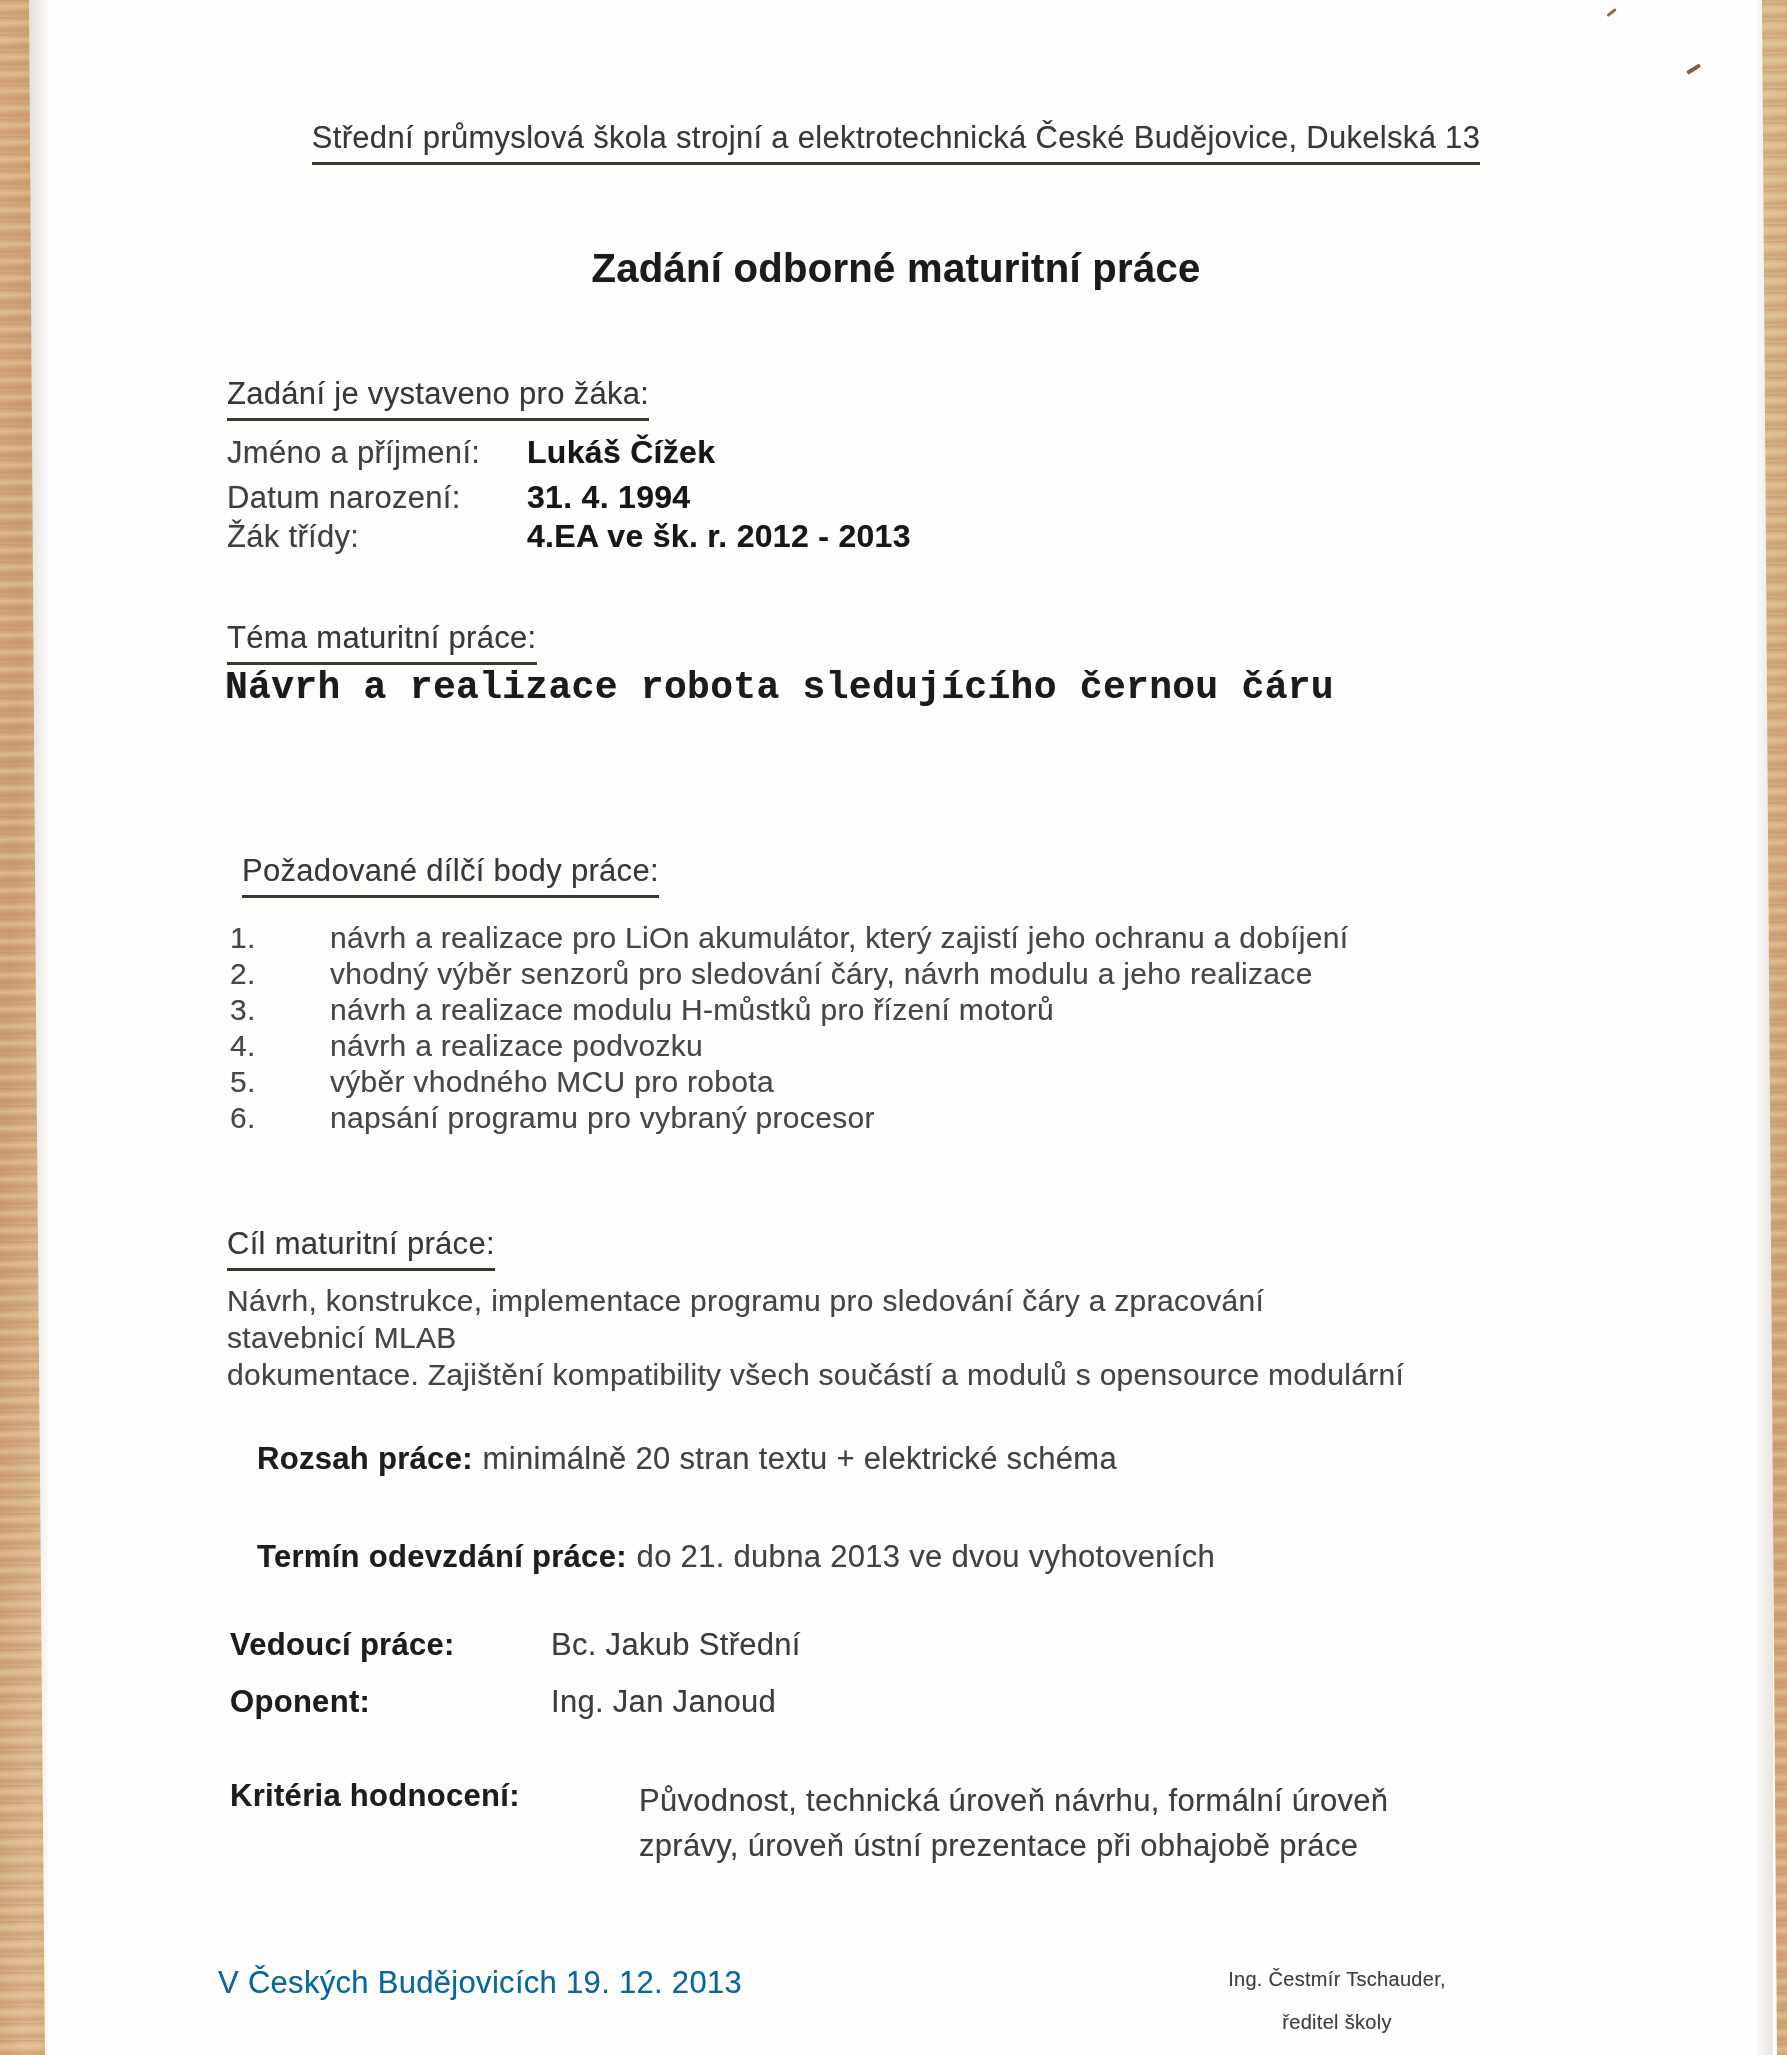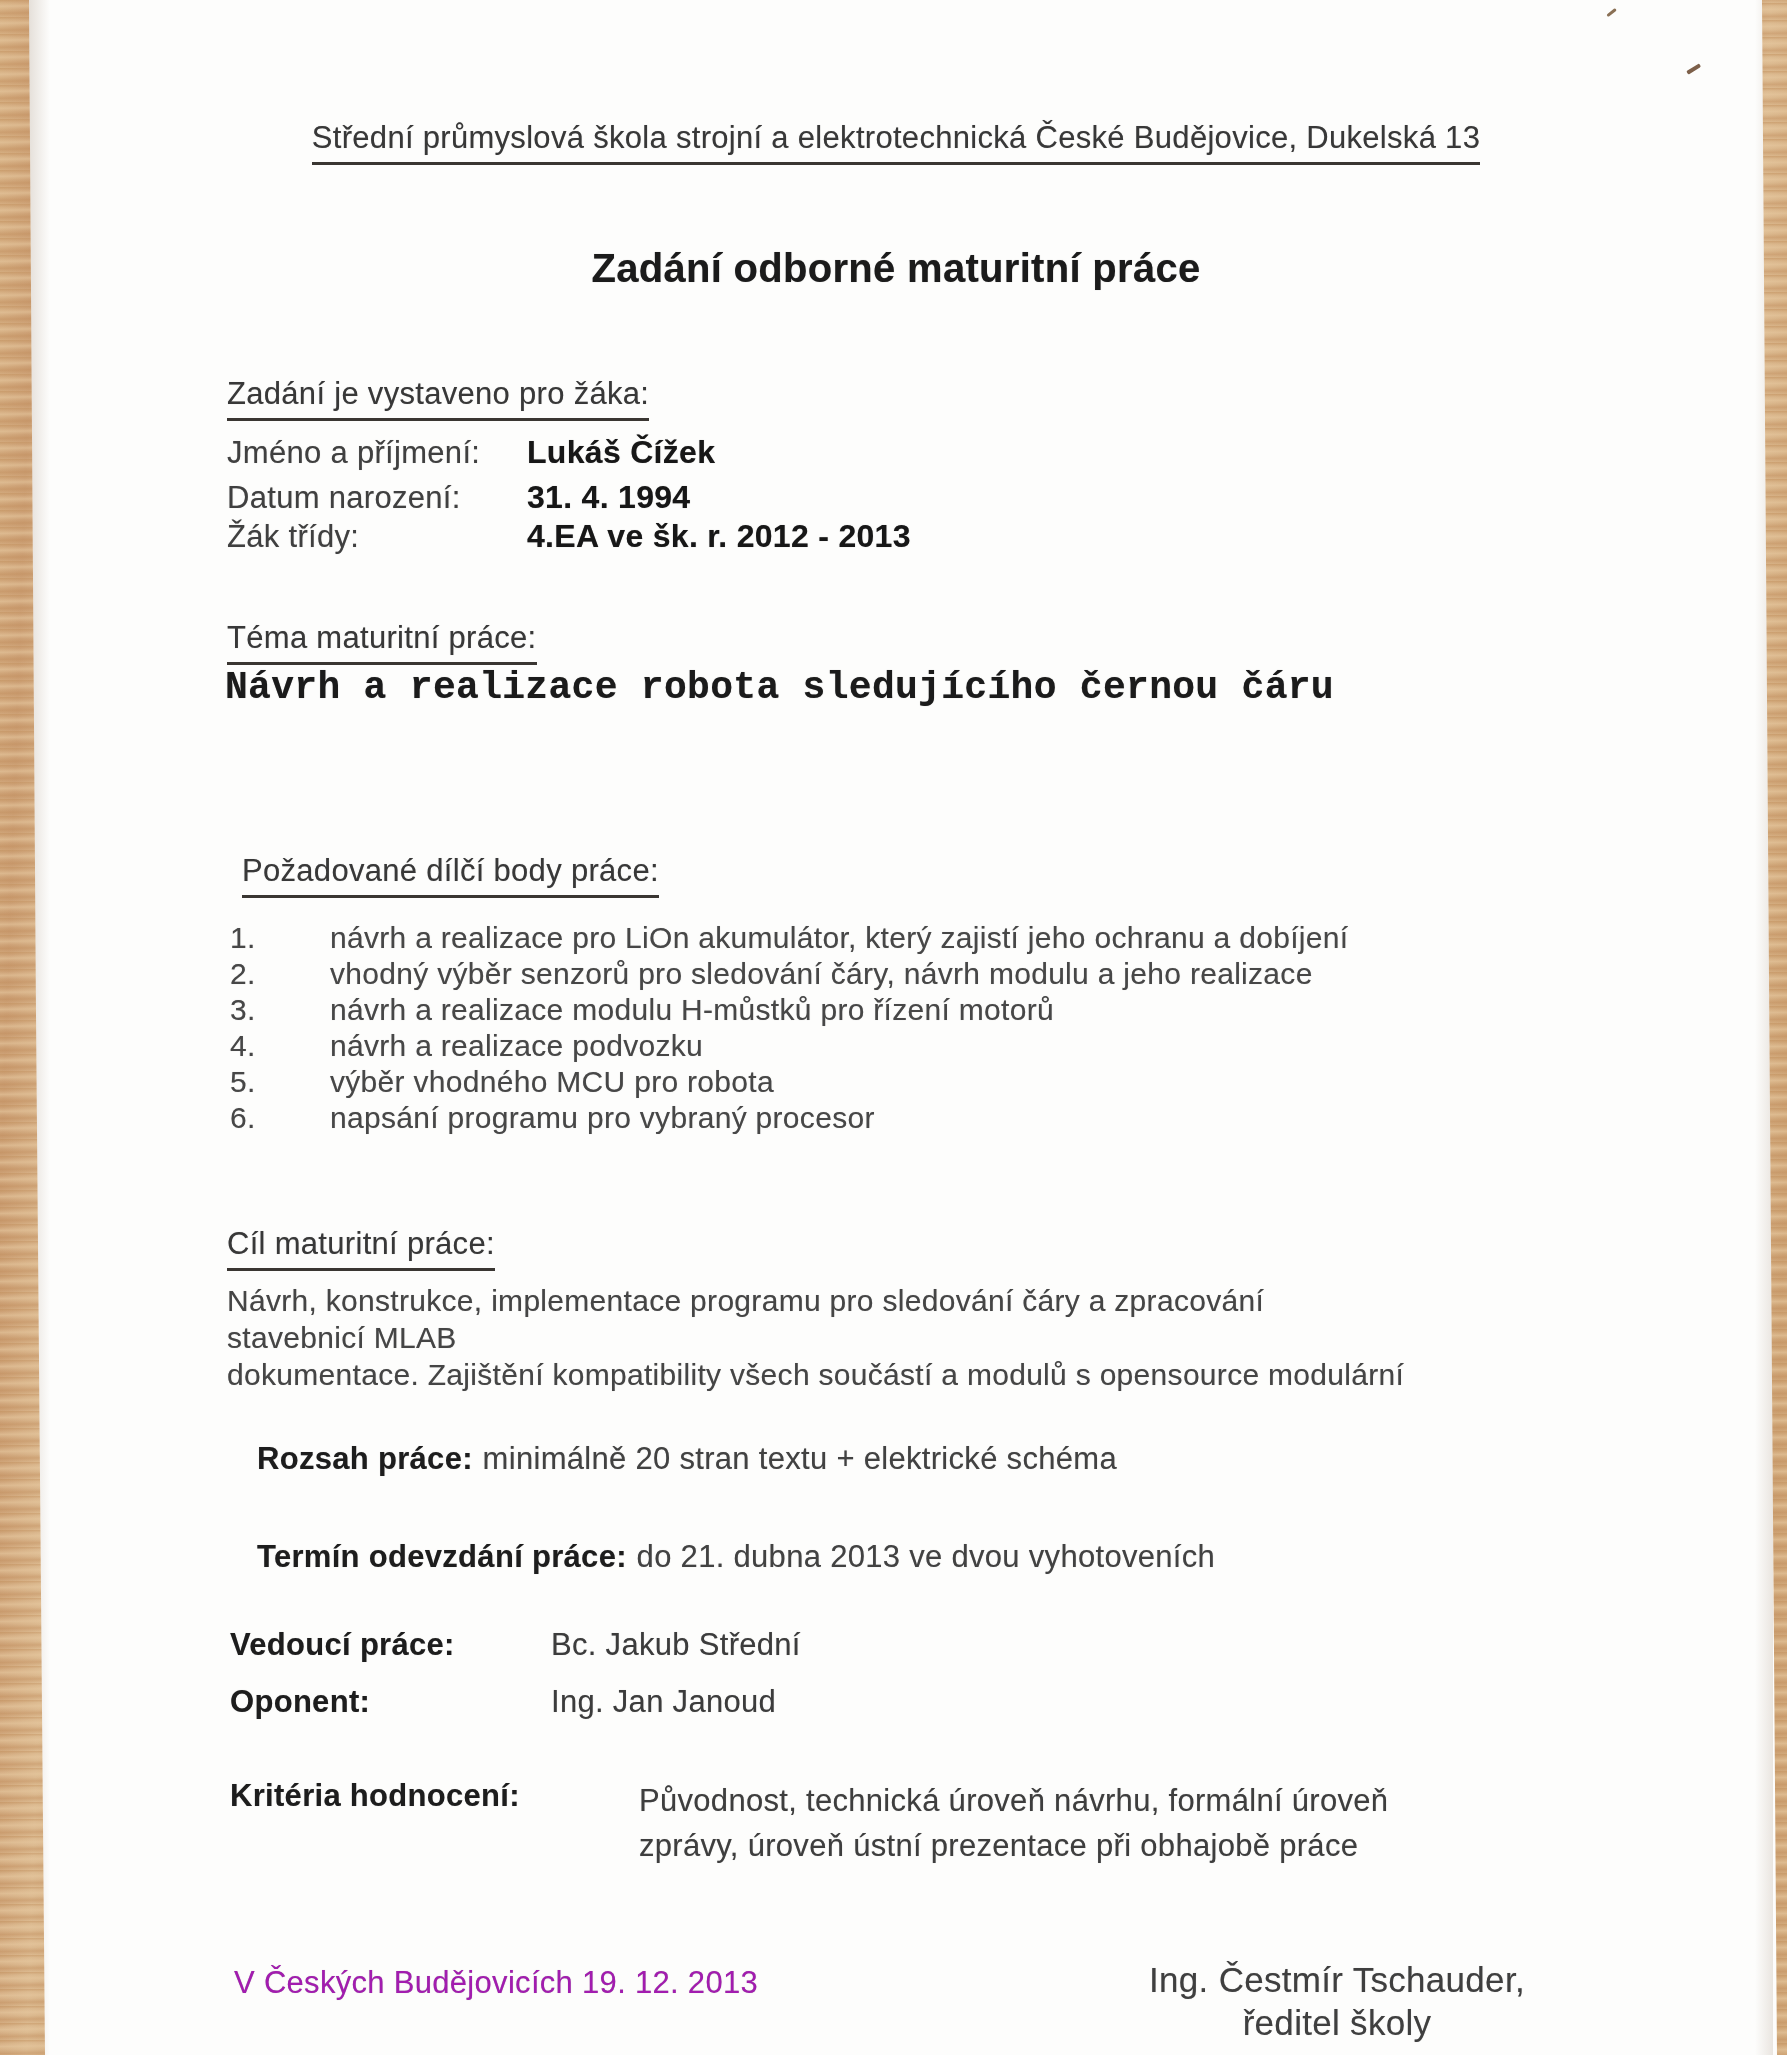--- a/index.html
+++ b/index.html
@@ -101,21 +101,21 @@
   .crit-block { display: inline-block; line-height: 45px; color: #3e3e3e; vertical-align: top; }
 
   .sig-block {
     position: absolute;
     left: 1138px;
     top: 1958px;
     width: 398px;
     text-align: center;
     line-height: 43px;
     color: #3f3f3f;
-    font-size: 35px;
+    font-size: 20px;
     letter-spacing: 0.3px;
     text-shadow: 0 0 0.7px rgba(80,80,80,0.45);
   }
   .sig-line { display: block; }
 </style>
 </head>
 <body>
 
 <div class="wood"></div>
 
@@ -197,20 +197,20 @@
   </div>
 
   <div class="txt" style="left:230px; top:1684px;">
     <span class="label-col-wide">Oponent:</span><span>Ing. Jan Janoud</span>
   </div>
 
   <div class="txt" style="left:230px; top:1778px;">
     <span class="label-col-crit">Kritéria hodnocení:</span><span class="crit-block"><span class="crit-line">Původnost, technická úroveň návrhu, formální úroveň</span><span class="crit-line">zprávy, úroveň ústní prezentace při obhajobě práce</span></span>
   </div>
 
-  <div class="txt" style="left:234px; top:1965px; color:#a21caf;">V Českých Budějovicích 19. 12. 2013</div>
+  <div class="txt" style="left:218px; top:1965px; color:#0369a1;">V Českých Budějovicích 19. 12. 2013</div>
 
   <div class="sig-block">
     <span class="sig-line">Ing. Čestmír Tschauder,</span>
     <span class="sig-line">ředitel školy</span>
   </div>
 </div>
 
 
 </body></html>

